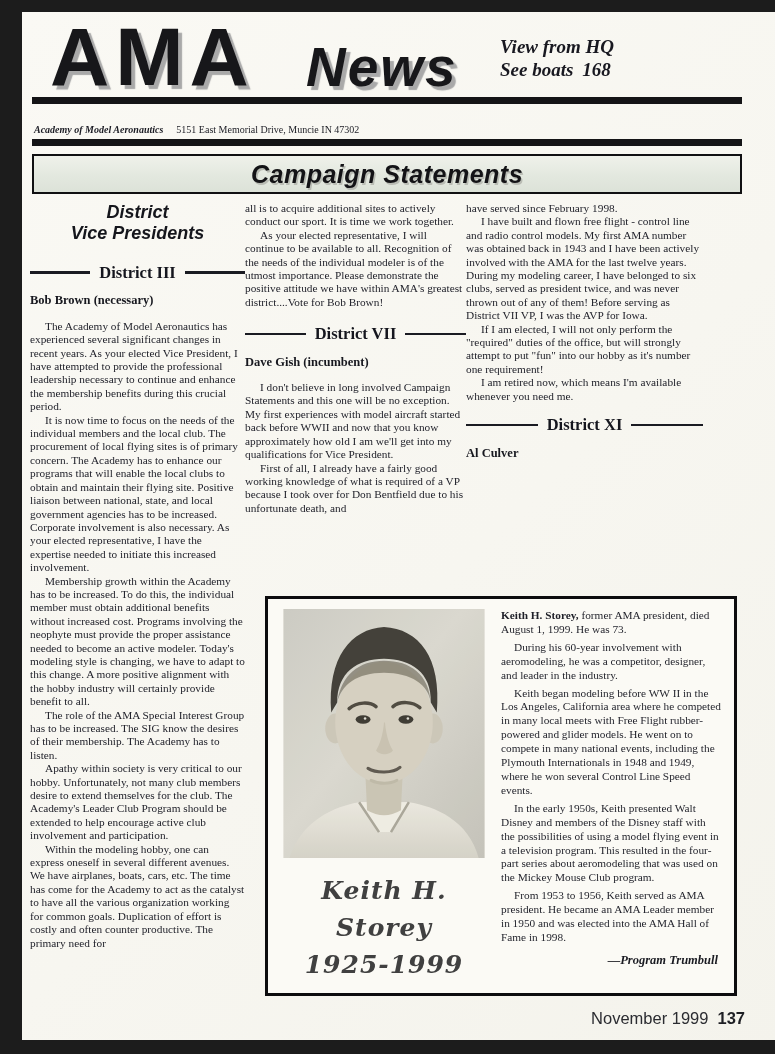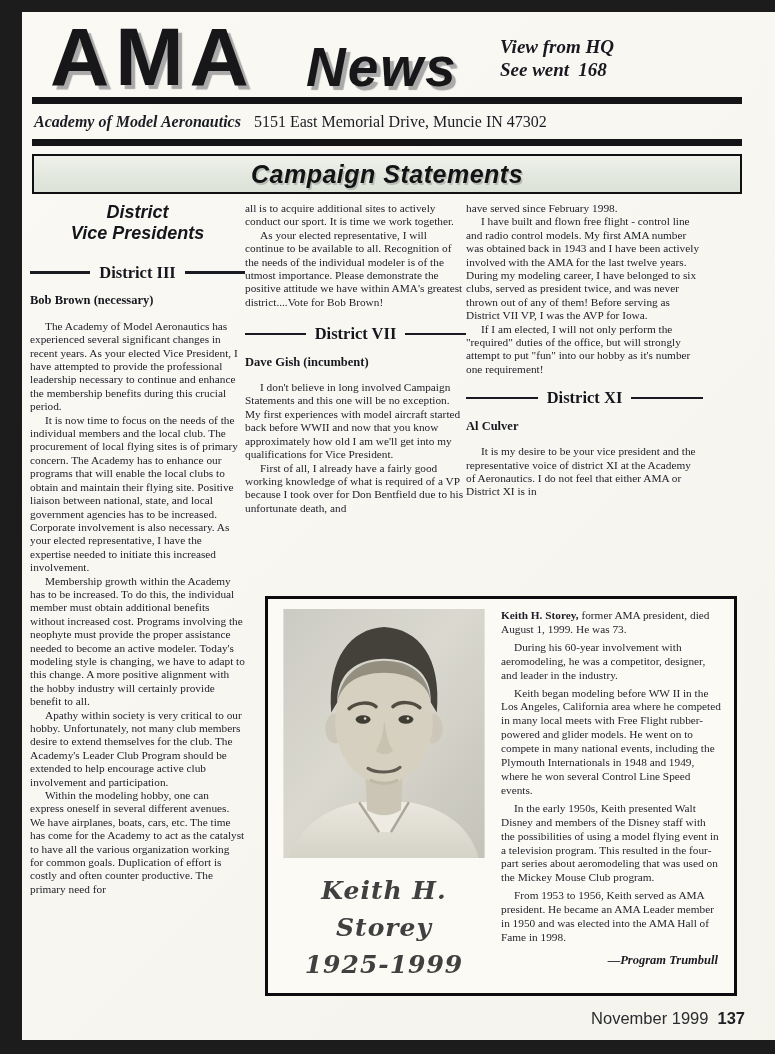--- a/index.html
+++ b/index.html
@@ -31,22 +31,22 @@
   .hq-note{
     position:absolute;left:478px;top:24px;width:190px;
     font-family:"Liberation Serif",serif;font-weight:bold;font-style:italic;
     font-size:19px;line-height:1.2;color:#181820;
   }
   .hq-note .pgnum{margin-left:9px;text-align:center;}
   .rule{position:absolute;left:10px;width:710px;height:7px;background:#141416;}
   .rule1{top:85px;}
   .rule2{top:127px;}
   .address-line{
-    position:absolute;left:12px;top:99px;width:708px;
-    font-size:16px;line-height:1.4;color:#1b1c24;white-space:nowrap;
+    position:absolute;left:12px;top:111px;width:708px;
+    font-size:10px;line-height:1.4;color:#1b1c24;white-space:nowrap;
   }
   .org-name{font-weight:bold;font-style:italic;}
   .org-address{margin-left:13px;}
   
   .banner{
     position:absolute;left:10px;top:142px;width:710px;height:40px;
     box-sizing:border-box;border:2px solid #101012;
     background:linear-gradient(180deg,#eff1ea 0%,#e3e8df 55%,#dce2d8 100%);
     display:flex;align-items:center;justify-content:center;
   }
@@ -121,21 +121,21 @@
 </style>
 </head>
 <body>
 
 <div class="page">
 
   <div class="logo-ama">AMA</div>
   <div class="logo-news">News</div>
   <div class="hq-note">
     <div>View from HQ</div>
-    <div><span>See went</span><span class="pgnum">168</span></div>
+    <div><span>See boats</span><span class="pgnum">168</span></div>
   </div>
 
   <div class="rule rule1"></div>
   <div class="address-line">
     <span class="org-name">Academy of Model Aeronautics</span><span class="org-address">5151 East Memorial Drive, Muncie IN 47302</span>
   </div>
   <div class="rule rule2"></div>
 
   <div class="banner">
     <span class="banner-title">Campaign Statements</span>
@@ -146,42 +146,43 @@
     <div class="col col1">
       <div class="col-title">
         <div>District</div>
         <div>Vice Presidents</div>
       </div>
       <div class="district-heading">District III</div>
       <div class="candidate">Bob Brown (necessary)</div>
       <p class="para">The Academy of Model Aeronautics has experienced several significant changes in recent years.  As your elected Vice President, I have attempted to provide the professional leadership necessary to continue and enhance the membership benefits during this crucial period.</p>
       <p class="para">It is now time to focus on the needs of the individual members and the local club.  The procurement of local flying sites is of primary concern.  The Academy has to enhance our programs that will enable the local clubs to obtain and maintain their flying site.  Positive liaison between national, state, and local government agencies has to be increased.  Corporate involvement is also necessary.  As your elected representative, I have the expertise needed to initiate this increased involvement.</p>
       <p class="para">Membership growth within the Academy has to be increased.  To do this, the individual member must obtain additional benefits without increased cost. Programs involving the neophyte must provide the proper assistance needed to become an active modeler.  Today's modeling style is changing, we have to adapt to this change.  A more positive alignment with the hobby industry will certainly provide benefit to all.</p>
+      <p class="para">The role of the AMA Special Interest Group has to be increased.  The SIG know the desires of their membership.  The Academy has to listen.</p>
       <p class="para">Apathy within society is very critical to our hobby.  Unfortunately, not many club members desire to extend themselves for the club.  The Academy's Leader Club Program should be extended to help encourage active club involvement and participation.</p>
       <p class="para">Within the modeling hobby, one can express oneself in several different avenues.  We have airplanes, boats, cars, etc.  The time has come for the Academy to act as the catalyst to have all the various organization working for common goals. Duplication of effort is costly and often counter productive.  The primary need for</p>
     </div>
 
     <div class="col col2">
       <p class="para noindent">all is to acquire additional sites to actively conduct our sport.  It is time we work together.</p>
       <p class="para">As your elected representative, I will continue to be available to all. Recognition of the needs of the individual modeler is of the utmost importance. Please demonstrate the positive attitude we have within AMA's greatest district....Vote for Bob Brown!</p>
       <div class="spacer-lg"></div>
       <div class="district-heading">District VII</div>
       <div class="candidate">Dave Gish (incumbent)</div>
       <p class="para">I don't believe in long involved Campaign Statements and this one will be no exception.  My first experiences with model aircraft started back before WWII and now that you know approximately how old I am we'll get into my qualifications for Vice President.</p>
       <p class="para">First of all, I already have a fairly good working knowledge of what is required of a VP because I took over for Don Bentfield due to his unfortunate death, and</p>
     </div>
 
     <div class="col col3">
       <p class="para noindent">have served since February 1998.</p>
       <p class="para">I have built and flown free flight - control line and radio control models.  My first AMA number was obtained back in 1943 and I have been actively involved with the AMA for the last twelve years. During my modeling career, I have belonged to six clubs, served as president twice, and was never thrown out of any of them!  Before serving as District VII VP, I was the AVP for Iowa.</p>
       <p class="para">If I am elected, I will not only perform the "required" duties of the office, but will strongly attempt to put "fun" into our hobby as it's number one requirement!</p>
+      <p class="para">I am retired now, which means I'm available whenever you need me.</p>
       <div class="spacer-md"></div>
       <div class="district-heading">District XI</div>
       <div class="candidate">Al Culver</div>
-      <p class="para">It is my desire to be your vice president and the representative voice of district XI at the Academy of Aeronautics.  I do not feel that either AMA or District XI is in</p>
     </div>
 
   </div>
 
   <div class="obit-box">
     <div class="obit-left">
       <svg class="photo" viewBox="0 0 202 250" xmlns="http://www.w3.org/2000/svg" role="img">
         <defs>
           <linearGradient id="pbg" x1="0" y1="0" x2="1" y2="1">
             <stop offset="0" stop-color="#cfcec6"></stop>

